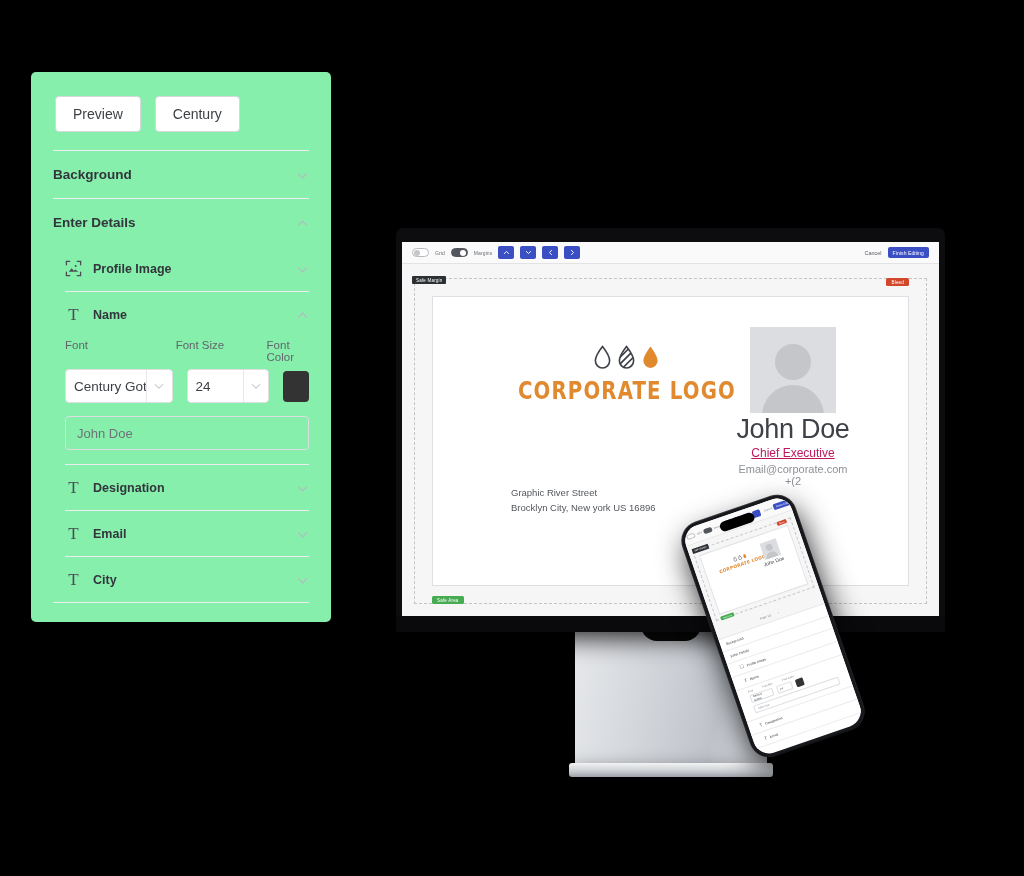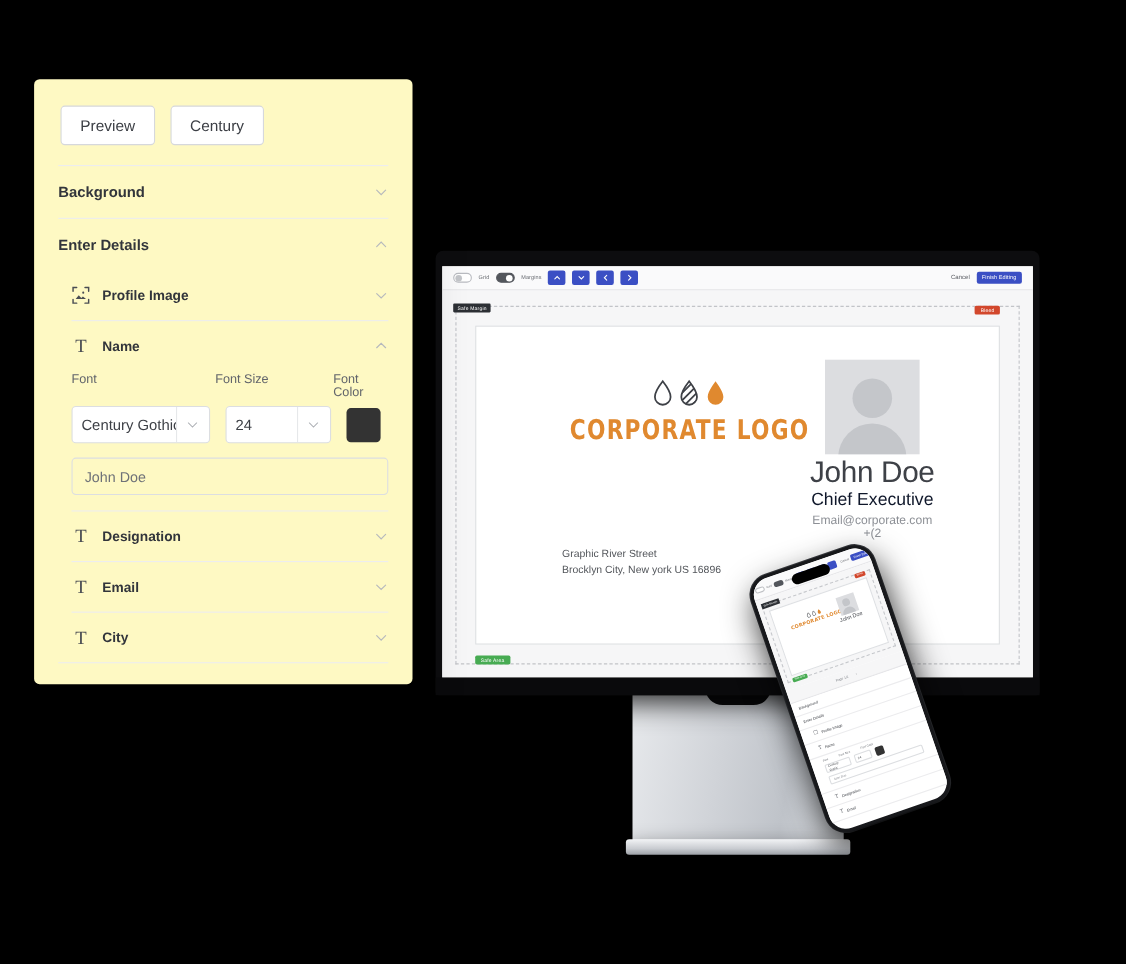--- a/index.html
+++ b/index.html
@@ -89,31 +89,31 @@
   .badge.green  { background: #47ab52; left: -1px; bottom: -19px; }
 
   .card { position: absolute; inset: 0; padding: 22px 26px; }
   .logo-col { position: absolute; left: 78px; top: 48px; text-align: center; }
   .drops { display: flex; gap: 5px; justify-content: center; align-items: flex-end; margin-bottom: 9px; }
   .logo-text {
     font-family: "DejaVu Sans", sans-serif; font-weight: 700;
     font-size: 21px; color: #e0892f; letter-spacing: 1.2px;
     transform: scaleY(1.18) scaleX(.94); transform-origin: center;
   }
-  .addr { position: absolute; left: 78px; top: 200px; font-size: 9.5px; color: #53565b; line-height: 1.55; }
+  .addr { position: absolute; left: 78px; top: 189px; font-size: 9.5px; color: #53565b; line-height: 1.55; }
 
   .person { position: absolute; right: 20px; top: 30px; width: 190px; text-align: center; }
   .avatar {
     width: 86px; height: 86px; background: #dcdde0; margin: 0 auto 2px;
     position: relative; overflow: hidden;
   }
   .avatar .head { position: absolute; left: 50%; top: 17px; transform: translateX(-50%); width: 36px; height: 36px; border-radius: 50%; background: #c4c6ca; }
   .avatar .body { position: absolute; left: 50%; bottom: -16px; transform: translateX(-50%); width: 62px; height: 44px; border-radius: 31px 31px 0 0; background: #c4c6ca; }
   .p-name { font-size: 27px; color: #3e4147; letter-spacing: -.3px; line-height: 1.1; }
-  .p-role { font-size: 16px; color: #0f172a; margin-top: 1px; }
+  .p-role { font-size: 12px; color: #be185d; margin-top: 1px; text-decoration: underline; }
   .p-mail { font-size: 11px; color: #8d9096; margin-top: 3px; }
   .p-phone { font-size: 11px; color: #8d9096; }
 
   
   .phone {
     position: absolute; left: 714px; top: 503px; width: 118px; height: 246px;
     transform: rotate(-19deg); transform-origin: 50% 50%;
   }
   .phone-body {
     position: absolute; inset: 0; background: #17181b;
@@ -159,22 +159,22 @@
   .pfield { padding: 3px 11px 5px; border-bottom: 1px solid #ececee; }
   .plabels { display: flex; gap: 10px; font-size: 2.6px; color: #6e7177; margin-bottom: 2px; }
   .pinputs { display: flex; gap: 4px; align-items: center; }
   .pin { height: 8px; border: 1px solid #dcdee1; border-radius: 1.5px; font-size: 2.8px; color: #43464c; display: flex; align-items: center; padding: 0 2px; }
   .pin.a { width: 24px; } .pin.b { width: 16px; }
   .pswatch { width: 8px; height: 8px; background: #333; border-radius: 1.5px; }
   .ptxt { margin-top: 3px; height: 8px; border: 1px solid #dcdee1; border-radius: 1.5px; font-size: 2.8px; color: #8a8d93; display: flex; align-items: center; padding: 0 3px; }
 
   
   .panel {
-    position: absolute; left: 31px; top: 72px; width: 344px; height: 550px;
-    background: #fef9c3; border-radius: 5px;
+    position: absolute; left: 31px; top: 72px; width: 300px; height: 550px;
+    background: #86efac; border-radius: 5px;
     box-shadow: 0 18px 46px rgba(0,0,0,.30);
     z-index: 20; overflow: hidden;
   }
   .p-head { padding: 24px 24px 18px; display: flex; gap: 14px; }
   .btn {
     border: 1px solid #d6d8dc; border-radius: 4px; background: #fff;
     padding: 9px 17px; font-size: 14px; color: #3c3f45;
     font-family: "Liberation Sans", sans-serif;
   }
   .sec { border-top: 1px solid #ededef; margin: 0 22px; padding: 16px 0 16px 0; display: flex; align-items: center; }

